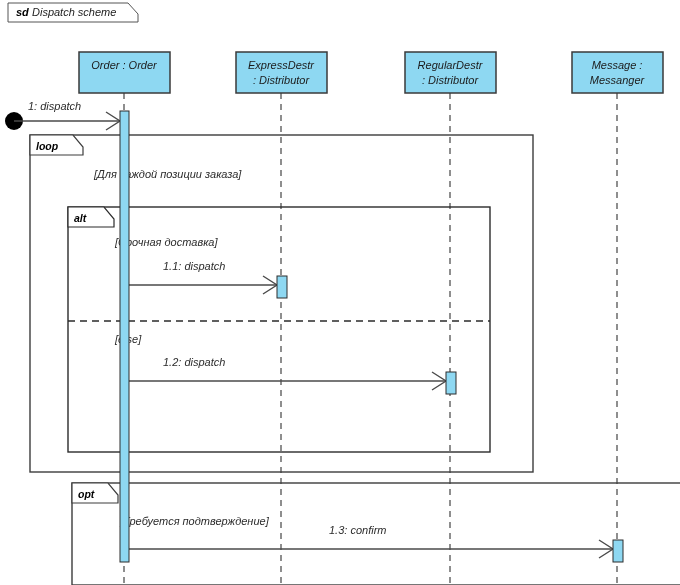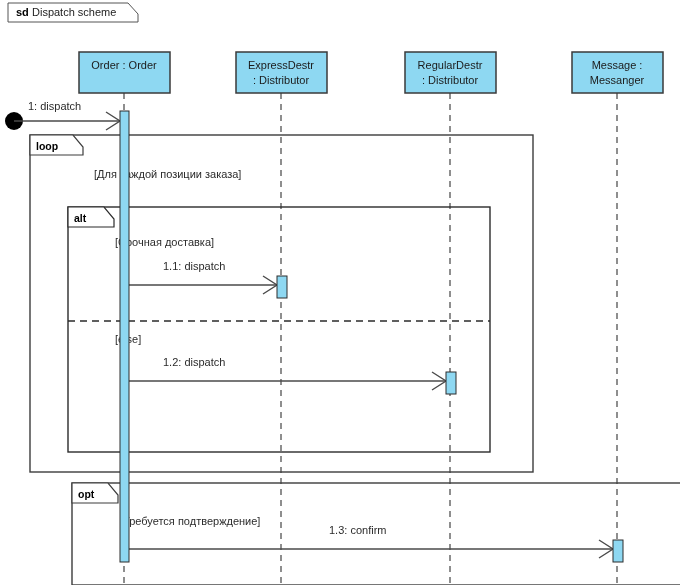--- a/index.html
+++ b/index.html
@@ -10,20 +10,21 @@
   body {
     font-family: "Liberation Sans", sans-serif;
     -webkit-font-smoothing: antialiased;
   }
   #stage {
     position: relative;
     width: 680px;
     height: 585px;
     overflow: hidden;
     background: #ffffff;
+    font-style: italic;
   }
   svg.diagram {
     position: absolute;
     left: 0;
     top: 0;
     width: 680px;
     height: 585px;
     display: block;
   }
   .frame-label-text {

